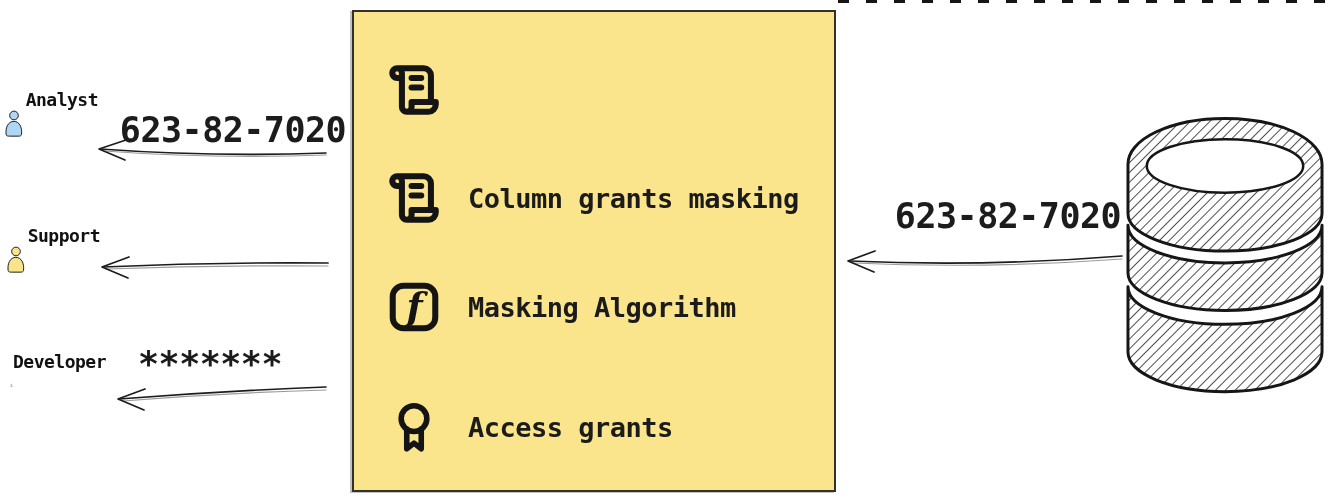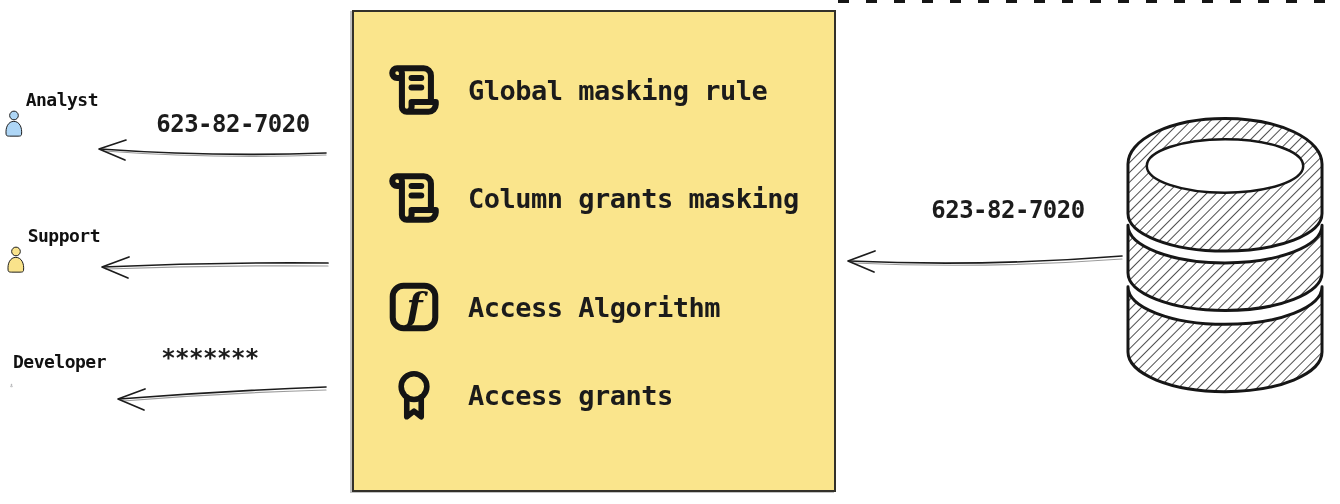--- a/index.html
+++ b/index.html
@@ -14,21 +14,21 @@
   
   .top-dashes{
     position:absolute;top:0;left:838px;width:502px;height:3px;
     background:repeating-linear-gradient(90deg,#161616 0 11px,transparent 11px 28px);
   }
   
   .arrows{position:absolute;top:0;left:0;width:1340px;height:504px;pointer-events:none;}
   
   .flow-label{
     position:absolute;transform:translateX(-50%);
-    font-size:24px;font-weight:600;letter-spacing:-0.5px;
+    font-size:35px;font-weight:600;letter-spacing:-0.5px;
     white-space:nowrap;color:#1c1c1c;
   }
   .lbl-analyst{left:233px;top:110px;}
   .lbl-support{left:238px;top:213px;}
   .lbl-developer{left:210px;top:344px;}
   .lbl-database{left:1008px;top:196px;}
   
   .persona{position:absolute;width:96px;display:flex;flex-direction:row;align-items:flex-start;}
   .persona-analyst{left:2px;top:88px;}
   .persona-support{left:4px;top:224px;}
@@ -43,21 +43,21 @@
     position:absolute;left:352px;top:10px;width:484px;height:482px;
     border:2px solid #33312a;box-sizing:border-box;
     box-shadow:-2px 1px 0 rgba(120,120,120,.45);
   }
   .mask-row{
     position:absolute;left:30px;height:62px;display:flex;align-items:center;gap:24px;
   }
   .mask-row.r0{top:47px;}
   .mask-row.r1{top:155px;}
   .mask-row.r2{top:264px;}
-  .mask-row.r3{top:352px;text-align:center;}
+  .mask-row.r3{top:384px;text-align:center;}
   .icon-slot{width:60px;height:62px;display:flex;align-items:center;justify-content:center;flex:none;}
   .row-label{
     font-size:27px;font-weight:600;letter-spacing:-0.5px;white-space:nowrap;color:#1b1b1b;
   }
   
   .db{position:absolute;left:1126px;top:116px;}
 </style>
 </head>
 <body>
 
@@ -121,21 +121,20 @@
     <div class="mask-row r0">
       <span class="icon-slot">
         <svg width="58" height="58" viewBox="0 0 24 24" fill="none" stroke="#141414" stroke-width="2.5" stroke-linecap="round" stroke-linejoin="round">
           <g transform="translate(24,0) scale(-1,1)">
             <path d="M15 21h-9a3 3 0 0 1-3-3v-1h10v2a2 2 0 0 0 4 0v-14a2 2 0 1 1 2 2h-2m2-4h-11a3 3 0 0 0-3 3v11"></path>
             <path d="M9 7l4 0"></path>
               <path d="M9 11l4 0"></path>
           </g>
         </svg>
       </span>
-      <span class="row-label">Global masking rule</span>
     </div>
 
     <div class="mask-row r1">
       <span class="icon-slot">
         <svg width="58" height="58" viewBox="0 0 24 24" fill="none" stroke="#141414" stroke-width="2.5" stroke-linecap="round" stroke-linejoin="round">
           <g transform="translate(24,0) scale(-1,1)">
             <path d="M15 21h-9a3 3 0 0 1-3-3v-1h10v2a2 2 0 0 0 4 0v-14a2 2 0 1 1 2 2h-2m2-4h-11a3 3 0 0 0-3 3v11"></path>
             <path d="M9 7l4 0"></path>
               <path d="M9 11l4 0"></path>
           </g>
@@ -144,21 +143,21 @@
       <span class="row-label">Column grants masking</span>
     </div>
 
     <div class="mask-row r2">
       <span class="icon-slot">
         <svg width="58" height="58" viewBox="0 0 24 24" fill="none">
           <rect x="3.2" y="3.2" width="17.6" height="17.6" rx="4.5" stroke="#141414" stroke-width="2.5"></rect>
           <text x="12.2" y="17" text-anchor="middle" font-size="15.5" font-family="DejaVu Serif, Liberation Serif, serif" font-style="italic" font-weight="bold" fill="#141414">f</text>
         </svg>
       </span>
-      <span class="row-label">Access Algorithm</span>
+      <span class="row-label">Masking Algorithm</span>
     </div>
 
     <div class="mask-row r3">
       <span class="icon-slot">
         <svg width="56" height="58" viewBox="0 0 24 24" fill="none" stroke="#141414" stroke-width="2.4" stroke-linecap="round" stroke-linejoin="round">
           <circle cx="12" cy="8.4" r="5.5"></circle>
           <path d="M8.9 12.9 V21.3 l3.1-2.4 3.1 2.4 V12.9"></path>
         </svg>
       </span>
       <span class="row-label">Access grants</span>

